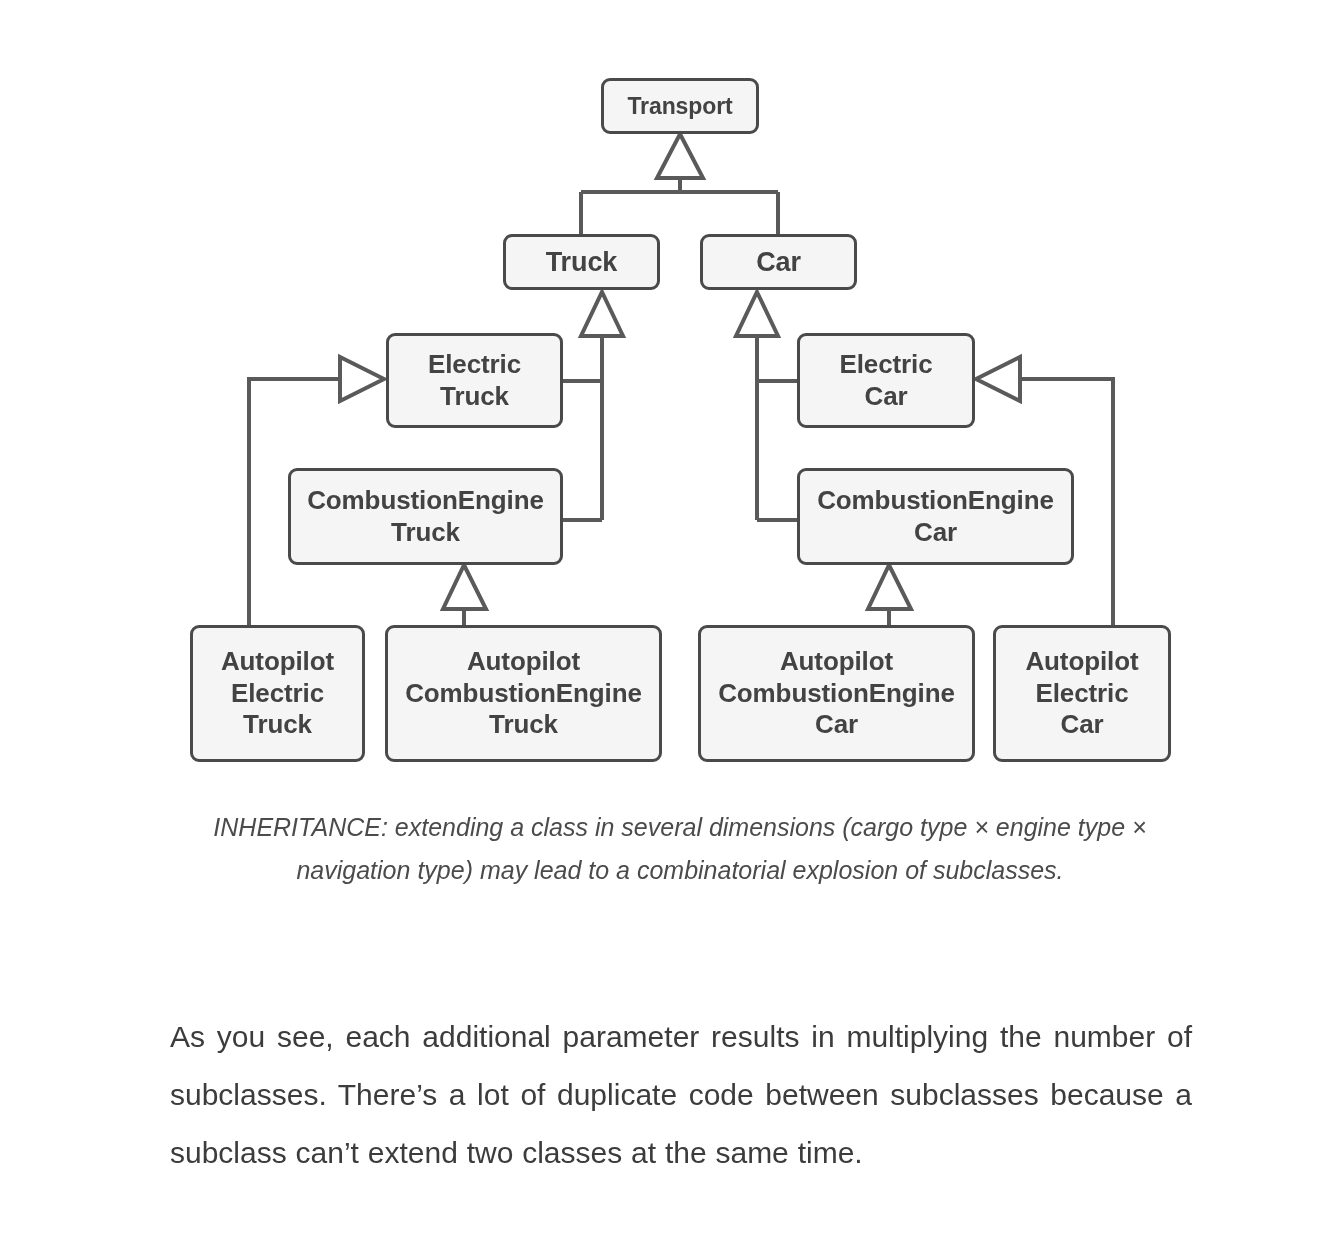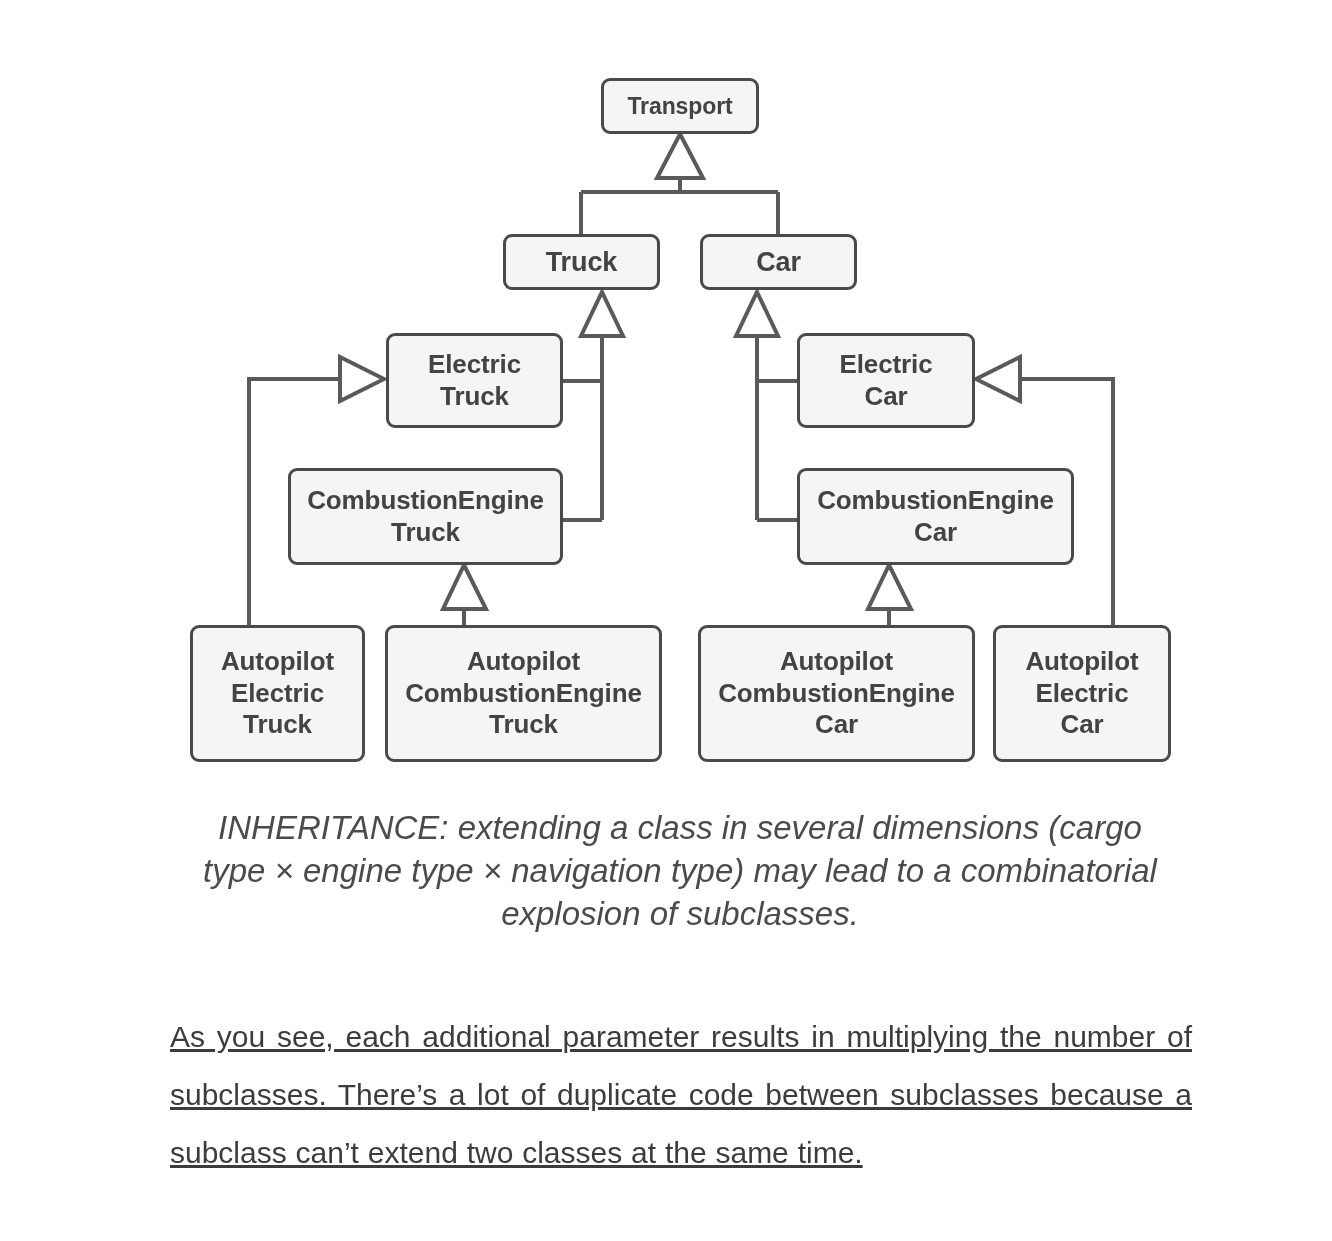--- a/index.html
+++ b/index.html
@@ -45,36 +45,35 @@
     line-height: 1.22;
     letter-spacing: -0.1px;
   }
   .caption {
     position: absolute;
     left: 196px;
     top: 806px;
     width: 968px;
     text-align: center;
     font-style: italic;
-    font-size: 33px;
+    font-size: 25px;
     line-height: 43px;
     color: #4b4b4b;
   }
   .body-text {
     position: absolute;
     left: 170px;
     top: 1008px;
     width: 1022px;
     text-align: justify;
     text-align-last: left;
     font-size: 30px;
     line-height: 58px;
     color: #3c3c3c;
     word-spacing: 0.5px;
-    text-decoration: underline;
   }
 </style>
 </head>
 <body>
 
 <div id="page">
 
   <div id="diagram">
 
     <svg width="1332" height="800" viewBox="0 0 1332 800" xmlns="http://www.w3.org/2000/svg">

